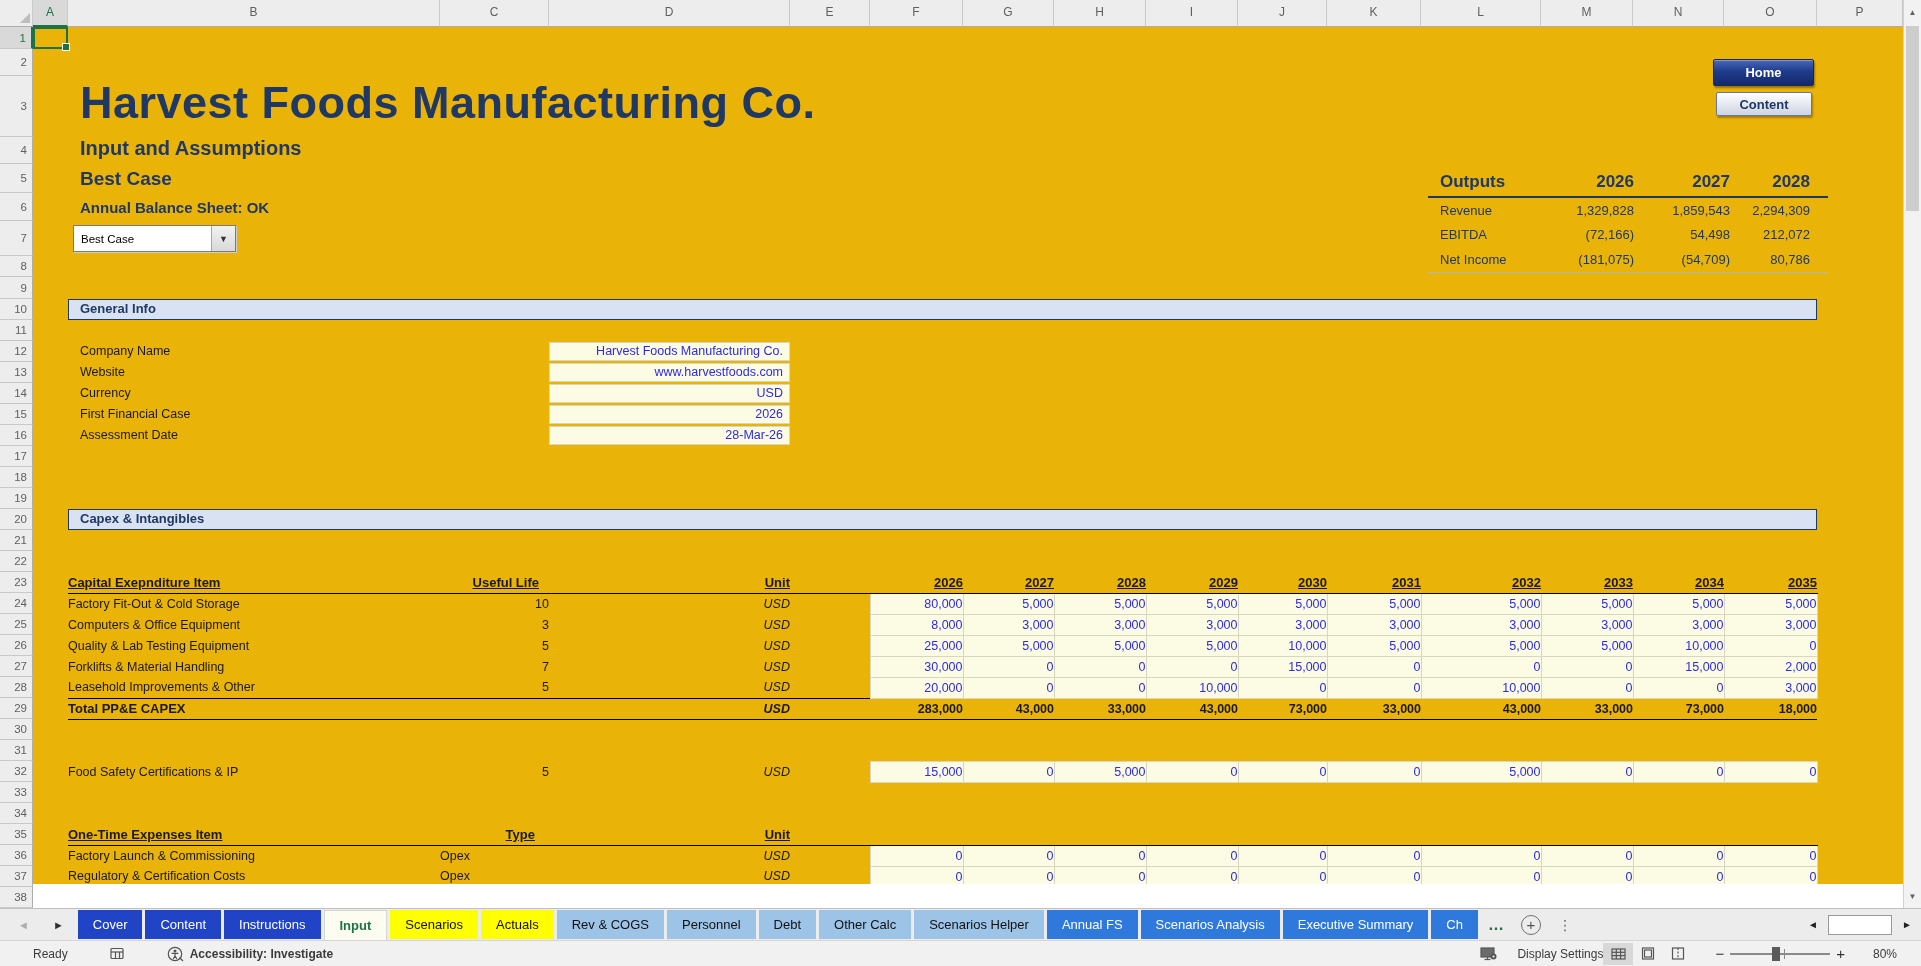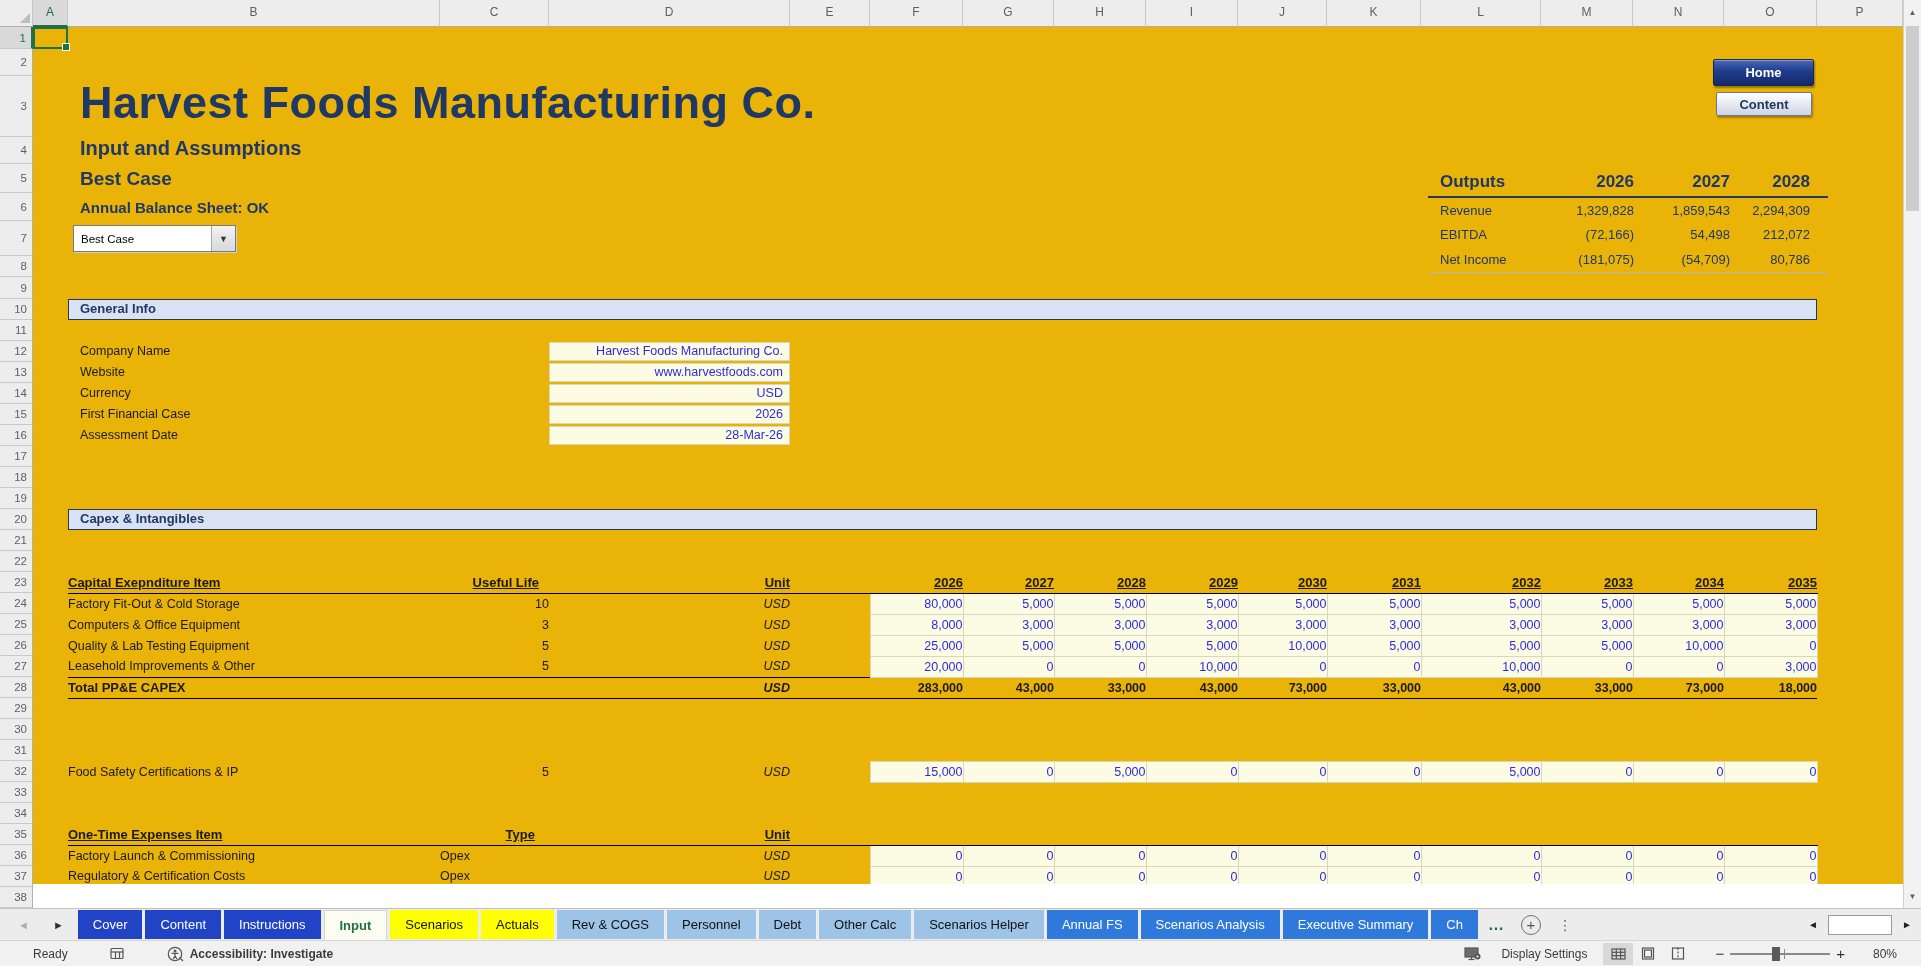--- a/index.html
+++ b/index.html
@@ -138,21 +138,21 @@
   
   .statusbar{position:absolute;left:0;top:940px;width:1921px;height:26px;background:#F1F1F1;
        border-top:1px solid #D5D5D5;box-sizing:border-box;display:flex;align-items:center;
        font-size:12px;color:#3b3b3b;z-index:8;}
   .sb-ready{margin-left:33px;}
   .sb-icon{display:flex;align-items:center;justify-content:center;}
   .macro{margin-left:42px;}
   .acc{margin-left:42px;margin-right:6px;}
   .sb-acc{font-weight:700;}
   .sb-right{margin-left:auto;display:flex;align-items:center;}
-  .sb-ds{display:flex;align-items:flex-start;gap:19px;margin-right:16px;}
+  .sb-ds{display:flex;align-items:flex-start;gap:19px;}
   .viewbtn{width:30px;height:22px;display:flex;align-items:center;justify-content:center;}
   .viewbtn.active{background:#D8D8D8;}
   .zoomctl{display:flex;align-items:center;margin-left:16px;}
   .zsym{font-size:15px;color:#333;padding:0 6px;}
   .ztrack{position:relative;width:100px;height:2px;background:#8a8a8a;}
   .ztick{position:absolute;left:54%;top:-4px;width:1px;height:10px;background:#8a8a8a;}
   .zthumb{position:absolute;left:42%;top:-6px;width:8px;height:14px;background:#5a5a5a;}
   .zpct{width:46px;text-align:right;margin-right:24px;}
   svg.ic{stroke:#555;fill:none;stroke-width:1.2;}
 </style>
@@ -399,20 +399,36 @@
             <td class="c-year in">5,000</td>
             <td class="c-year in">5,000</td>
             <td class="c-year in">10,000</td>
             <td class="c-year in">5,000</td>
             <td class="c-year in">5,000</td>
             <td class="c-year in">5,000</td>
             <td class="c-year in">10,000</td>
             <td class="c-year in">0</td>
           </tr>
 
+          <tr>
+            <td class="c-item">Forklifts &amp; Material Handling</td>
+            <td class="c-life">7</td>
+            <td class="c-unit">USD</td>
+            <td class="c-sp"></td>
+            <td class="c-year in">30,000</td>
+            <td class="c-year in">0</td>
+            <td class="c-year in">0</td>
+            <td class="c-year in">0</td>
+            <td class="c-year in">15,000</td>
+            <td class="c-year in">0</td>
+            <td class="c-year in">0</td>
+            <td class="c-year in">0</td>
+            <td class="c-year in">15,000</td>
+            <td class="c-year in">2,000</td>
+          </tr>
 
           <tr>
             <td class="c-item">Leasehold Improvements &amp; Other</td>
             <td class="c-life">5</td>
             <td class="c-unit">USD</td>
             <td class="c-sp"></td>
             <td class="c-year in">20,000</td>
             <td class="c-year in">0</td>
             <td class="c-year in">0</td>
             <td class="c-year in">10,000</td>

